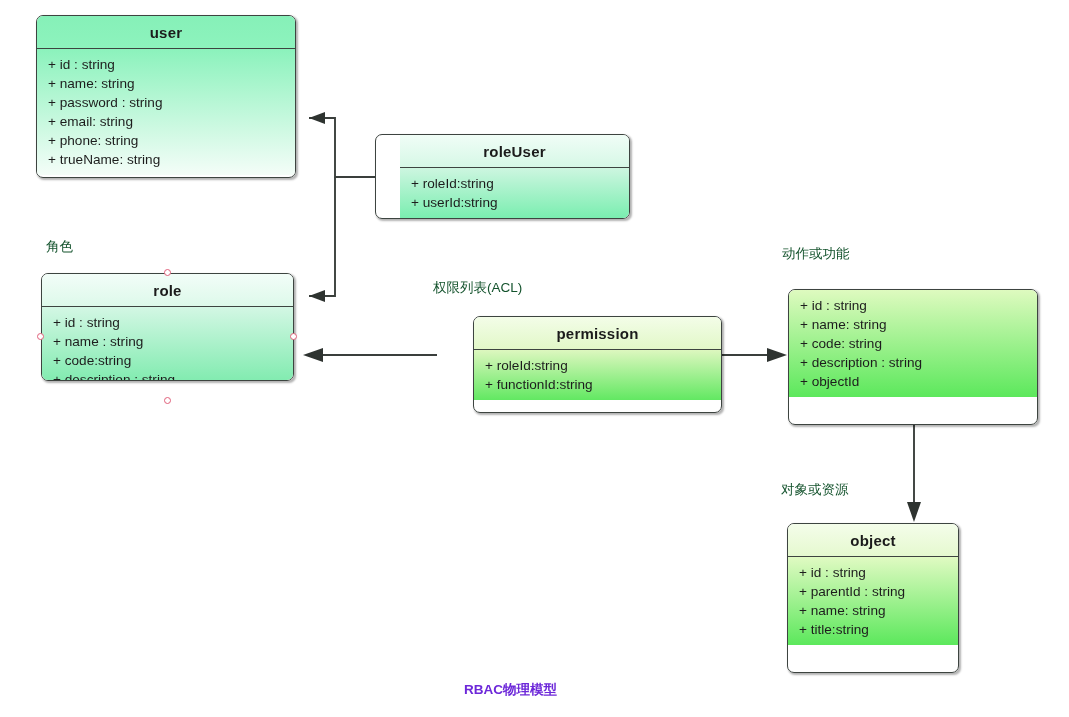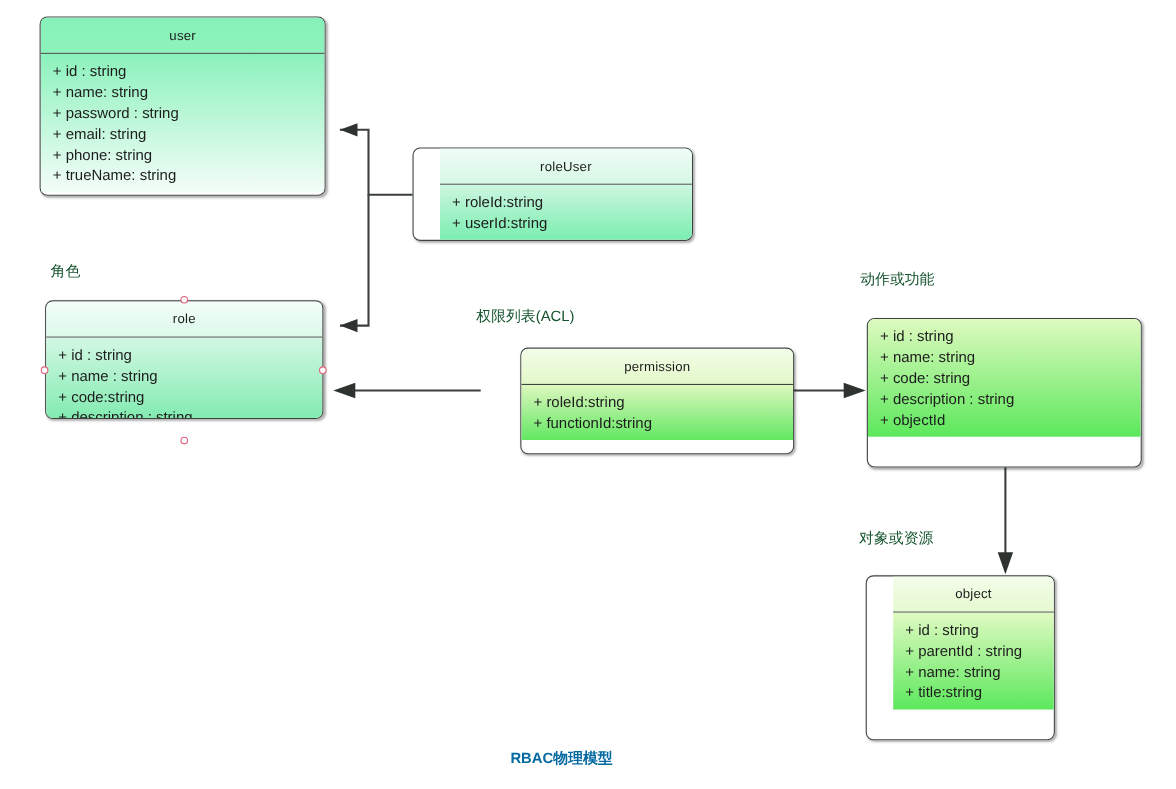--- a/index.html
+++ b/index.html
@@ -26,22 +26,22 @@
     border: 1.6px solid #3d4440;
     border-radius: 7px;
     overflow: hidden;
     box-shadow: 1.5px 1.5px 2px rgba(0,0,0,0.30);
   }
   .uml-header {
     box-sizing: border-box;
     height: 33px;
     line-height: 33px;
     text-align: center;
-    font-weight: normal;
-    font-size: 12px;
+    font-weight: bold;
+    font-size: 15px;
     color: #1b1b1b;
     border-bottom: 1.6px solid #3d4440;
     letter-spacing: 0.2px;
   }
   .uml-body {
     box-sizing: border-box;
     padding: 6px 10px 6px 11px;
   }
   .uml-attr {
     font-size: 13.6px;
@@ -75,21 +75,21 @@
     font-size: 13.5px;
     color: #14532d;
     white-space: nowrap;
   }
 
   
   .caption {
     position: absolute;
     font-size: 13.5px;
     font-weight: bold;
-    color: #0369a1;
+    color: #6d28d9;
     white-space: nowrap;
   }
 
   
   #connectors {
     position: absolute;
     left: 0;
     top: 0;
     width: 1069px;
     height: 717px;
@@ -194,21 +194,21 @@
   <div class="uml-box grad-function" style="left:788px; top:289px; width:250px; height:136px;">
     <div class="uml-body">
       <div class="uml-attr">+ id : string</div>
       <div class="uml-attr">+ name: string</div>
       <div class="uml-attr">+ code: string</div>
       <div class="uml-attr">+ description : string</div>
       <div class="uml-attr">+ objectId</div>
     </div>
   </div>
 
-  <div class="uml-box grad-object" style="left:787px; top:523px; width:172px; height:150px;padding-left:24px;">
+  <div class="uml-box grad-object" style="left:787px; top:523px; width:172px; height:150px;">
     <div class="uml-header">object</div>
     <div class="uml-body">
       <div class="uml-attr">+ id : string</div>
       <div class="uml-attr">+ parentId : string</div>
       <div class="uml-attr">+ name: string</div>
       <div class="uml-attr">+ title:string</div>
     </div>
   </div>
 
   <div class="caption" style="left:464px; top:681px;">RBAC物理模型</div>

